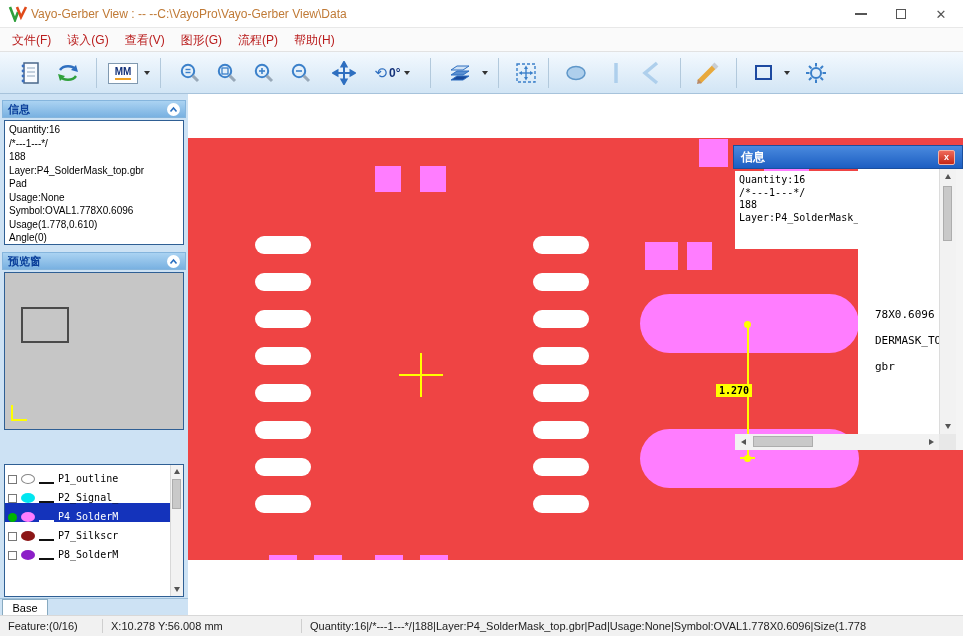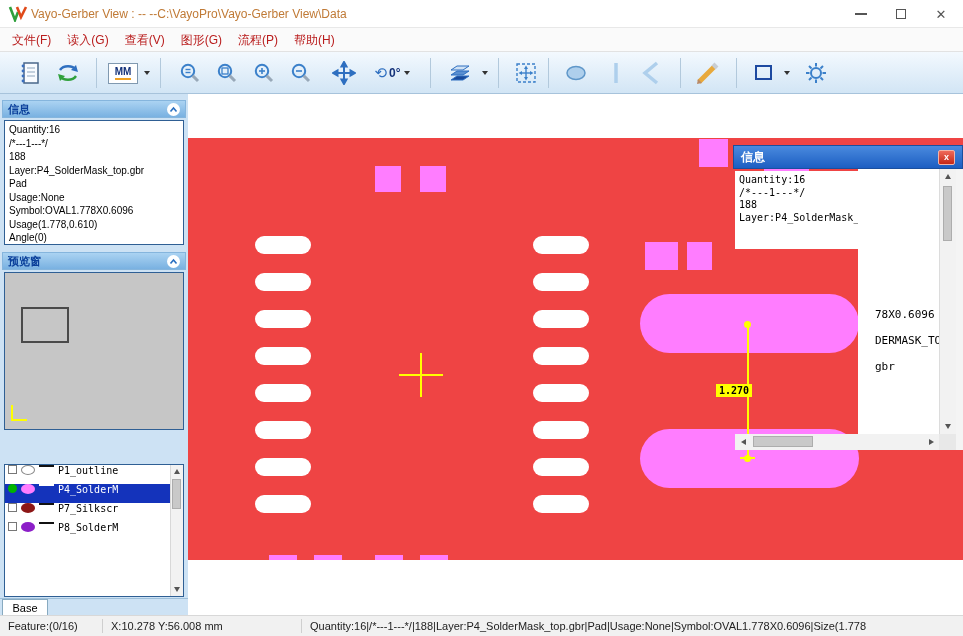--- a/index.html
+++ b/index.html
@@ -44,21 +44,21 @@
                   background:linear-gradient(#abd3f2,#79b1e1); border:1px solid #85b5dd;
                   display:flex; align-items:center; padding:0 5px; }
   .panel-title { font-size:11px; font-weight:bold; color:#0a3f9a; }
   .collapse-btn { margin-left:auto; width:13px; height:13px; border-radius:50%; background:#fff;
                   display:flex; align-items:center; justify-content:center; }
   .box { position:absolute; left:4px; width:180px; background:#fff; border:1px solid #2f5f94; }
   .info-line { font-size:10px; line-height:13.5px; color:#000; white-space:nowrap; overflow:hidden; }
   .pv-rect { position:absolute; left:16px; top:34px; width:48px; height:36px; border:2px solid #4a4a4a; }
   .pv-axis-v { position:absolute; left:6px; bottom:8px; width:2px; height:16px; background:#ffff00; }
   .pv-axis-h { position:absolute; left:6px; bottom:8px; width:16px; height:2px; background:#ffff00; }
-  .layer-row { height:19px; display:flex; align-items:flex-start; padding-left:3px; }
+  .layer-row { height:19px; display:flex; align-items:flex-end; padding-left:3px; }
   .layer-check { width:9px; height:9px; background:#fff; border:1px solid #777; margin-right:4px; flex:none; }
   .layer-dot { width:9px; height:9px; border-radius:50%; margin-right:4px; flex:none; }
   .layer-swatch { width:14px; height:10px; border-radius:50%; margin-right:4px; flex:none; }
   .layer-line { width:15px; height:2px; background:#111; margin-right:4px; flex:none; }
   .layer-label { font-family:"DejaVu Sans Mono", monospace; font-size:10px; color:#000; white-space:nowrap; }
   .layer-row.sel .layer-label { color:#fff; }
   .list-sb { position:absolute; right:0; top:0; width:13px; height:100%;
              background:#f2f2f2; border-left:1px solid #d8d8d8; }
   .sb-btn { position:absolute; left:0; width:100%; height:13px; display:flex; align-items:center; justify-content:center; }
   .sb-thumb { position:absolute; left:1px; width:9px; background:#c9c9c9; border:1px solid #adadad; }
@@ -323,20 +323,26 @@
     <div class="pv-axis-h"></div>
   </div>
 
   <div class="box" style="top:370px;height:133px">
     <div id="layer-rows" style="width:165px">
         <div class="layer-row">
           <div class="layer-check"></div>
           <div class="layer-swatch" style="background: rgb(255, 255, 255); border: 1px solid rgb(136, 136, 136);"></div>
           <div class="layer-line"></div>
           <div class="layer-label">P1_outline</div>
+        </div>
+        <div class="layer-row">
+          <div class="layer-check"></div>
+          <div class="layer-swatch" style="background: rgb(0, 230, 240);"></div>
+          <div class="layer-line"></div>
+          <div class="layer-label">P2_Signal_</div>
         </div>
         <div class="layer-row sel" style="background: rgb(20, 51, 187);">
           <div class="layer-dot" style="background: rgb(0, 180, 0);"></div>
           <div class="layer-swatch" style="background: rgb(255, 125, 255);"></div>
           <div class="layer-line" style="background: rgb(255, 255, 255);"></div>
           <div class="layer-label">P4_SolderM</div>
         </div>
         <div class="layer-row">
           <div class="layer-check"></div>
           <div class="layer-swatch" style="background: rgb(140, 22, 22);"></div>

